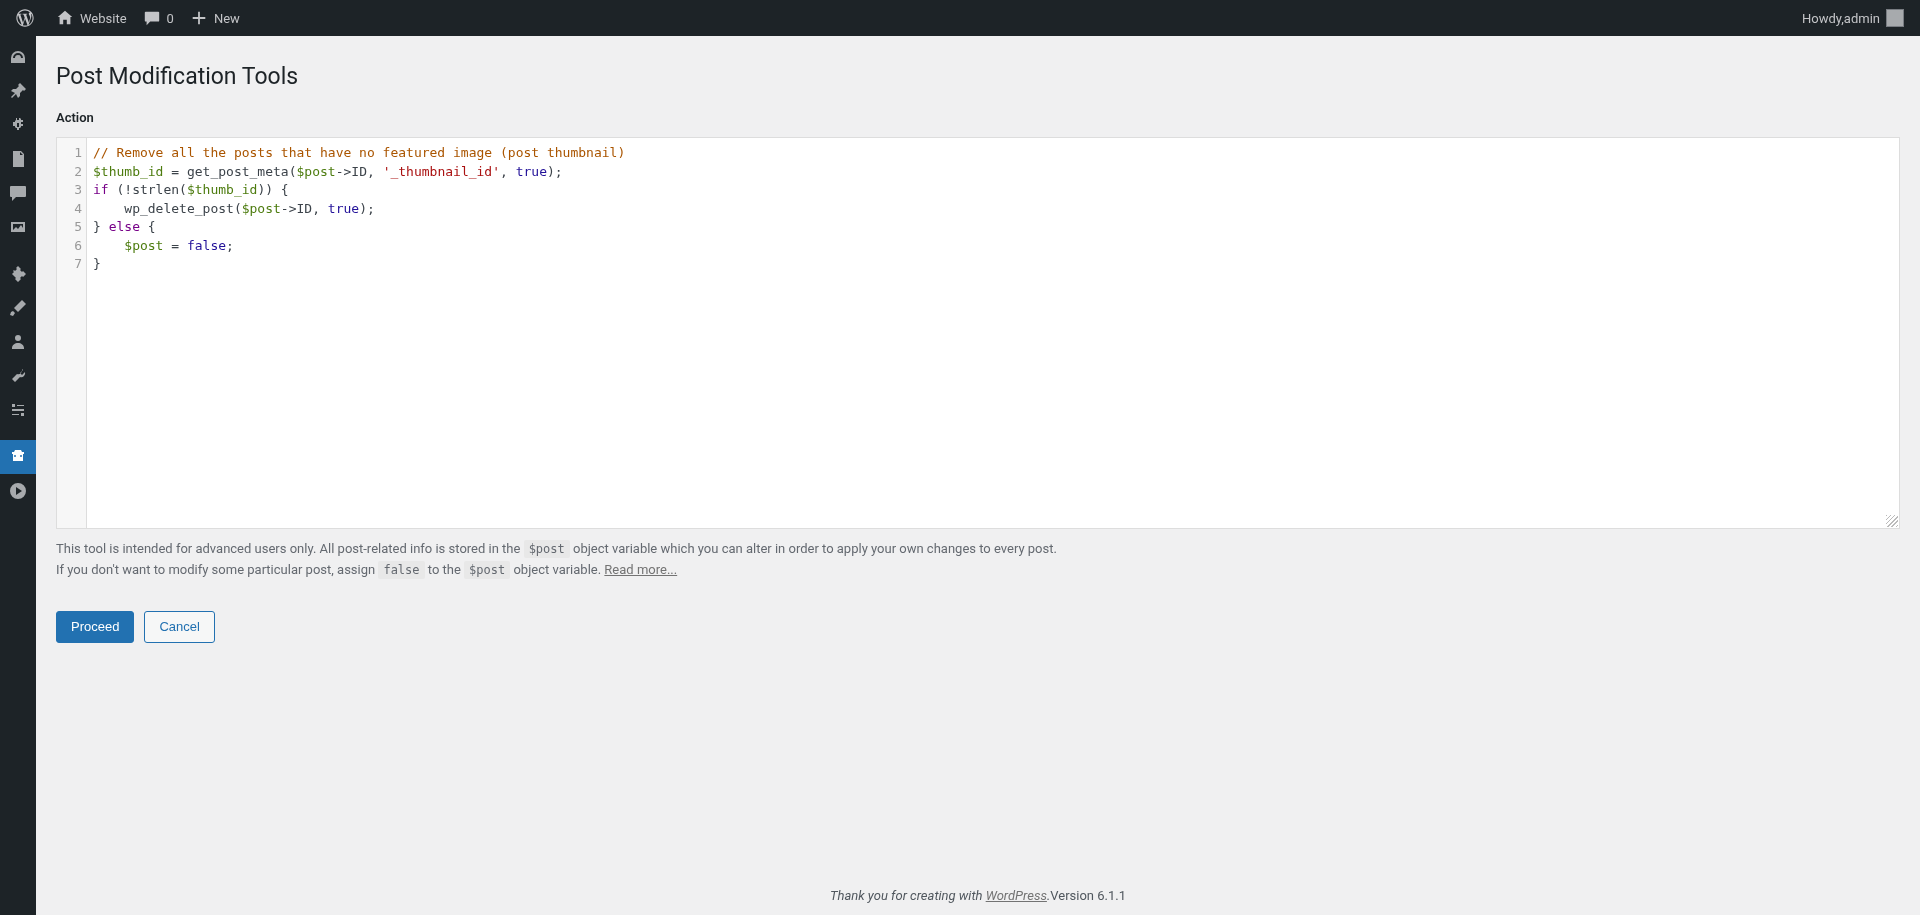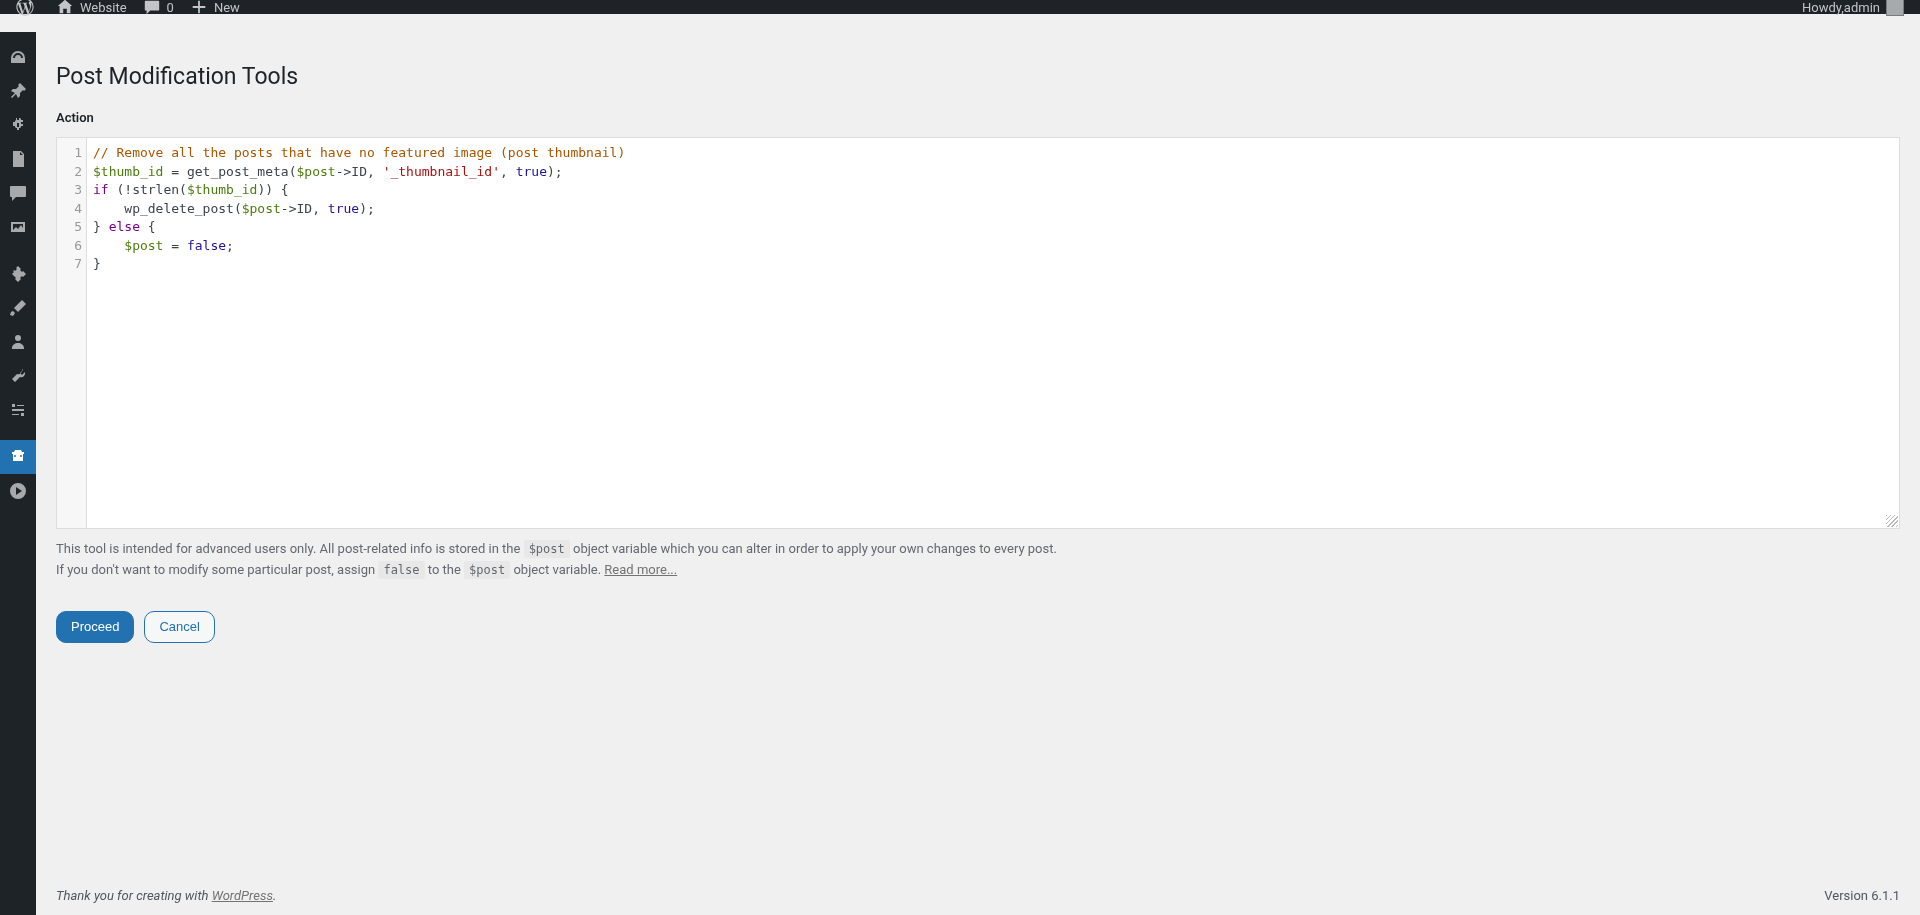--- a/index.html
+++ b/index.html
@@ -1,20 +1,20 @@
 <!DOCTYPE html>
 <html><head>
 <meta charset="utf-8">
 <style>
 html,body{margin:0;padding:0;font-family:-apple-system,BlinkMacSystemFont,"Segoe UI",Roboto,Oxygen-Sans,Ubuntu,Cantarell,"Helvetica Neue",sans-serif;font-size:13px;color:#3c434a;background:#f0f0f1;height:100%;}
 *{box-sizing:border-box;}
 a{color:#737373;text-decoration:underline;}
 
 
-#adminbar{position:fixed;top:0;left:0;right:0;height:14px;background:#1d2327;color:#c3c4c7;display:flex;align-items:center;padding:0 8px;z-index:100;font-size:13px;justify-content:flex-end;}
+#adminbar{position:fixed;top:0;left:0;right:0;height:36px;background:#1d2327;color:#c3c4c7;display:flex;align-items:center;padding:0 8px;z-index:100;font-size:13px;justify-content:flex-end;}
 #adminbar .ab-item{display:flex;align-items:center;height:32px;padding:0 8px;cursor:pointer;color:#c3c4c7;}
 #adminbar .ab-icon{width:18px;height:18px;display:inline-flex;align-items:center;justify-content:center;margin-right:6px;}
 #adminbar .spacer{flex:1;}
 #adminbar .avatar{width:18px;height:18px;background:#a7aaad;margin-left:6px;border:1px solid #787c82;}
 
 
 #adminmenu{position:fixed;top:32px;left:0;bottom:0;width:36px;background:#1d2327;display:flex;flex-direction:column;padding-top:8px;z-index:90;}
 #adminmenu .menu-item{width:36px;height:34px;display:flex;align-items:center;justify-content:center;color:#a7aaad;cursor:pointer;position:relative;}
 #adminmenu .menu-item.current{background:#2271b1;color:#fff;}
 #adminmenu .menu-item.current::after{content:"";position:absolute;right:-8px;top:50%;margin-top:-8px;border:8px solid transparent;border-right-color:#f0f0f1;}
@@ -36,26 +36,26 @@
 .cm-comment{color:#a50;}
 .cm-var{color:#4d7c0f;}
 .cm-string{color:#a11;}
 .cm-keyword{color:#708;}
 .cm-atom{color:#219;}
 .resize-handle{position:absolute;right:1px;bottom:1px;width:12px;height:12px;background:repeating-linear-gradient(135deg,#bbb 0,#bbb 1px,transparent 1px,transparent 3px);cursor:nwse-resize;}
 
 .help-text{color:#646970;margin:10px 0;line-height:1.6;}
 .help-text code{background:#e8e8e8;padding:2px 5px;border-radius:2px;font-family:Consolas,Monaco,monospace;font-size:12px;}
 
-.button{display:inline-block;padding:6px 14px;font-size:13px;border-radius:10px;cursor:pointer;border:1px solid;line-height:1.4;}
+.button{display:inline-block;padding:6px 14px;font-size:13px;border-radius:3px;cursor:pointer;border:1px solid;line-height:1.4;}
 .button-primary{background:#2271b1;border-color:#2271b1;color:#fff;}
 .button-secondary{background:#f6f7f7;border-color:#2271b1;color:#2271b1;}
 .buttons-row{margin-top:30px;display:flex;gap:10px;}
 
-#wpfooter{position:fixed;bottom:0;left:36px;right:0;background:#f0f0f1;padding:12px 20px;display:flex;justify-content:space-between;color:#50575e;font-style:italic;font-size:13px;border-top:0;}
+#wpfooter{position:fixed;bottom:0;left:36px;right:0;background:#f0f0f1;padding:12px 20px;display:flex;justify-content:center;color:#50575e;font-style:italic;font-size:13px;border-top:0;}
 #wpfooter a{font-style:italic;}
 #wpfooter .version{font-style:normal;}
 
 svg{width:20px;height:20px;fill:currentColor;}
 </style>
 </head>
 <body>
 
 <div id="adminbar">
   <div class="ab-item">

